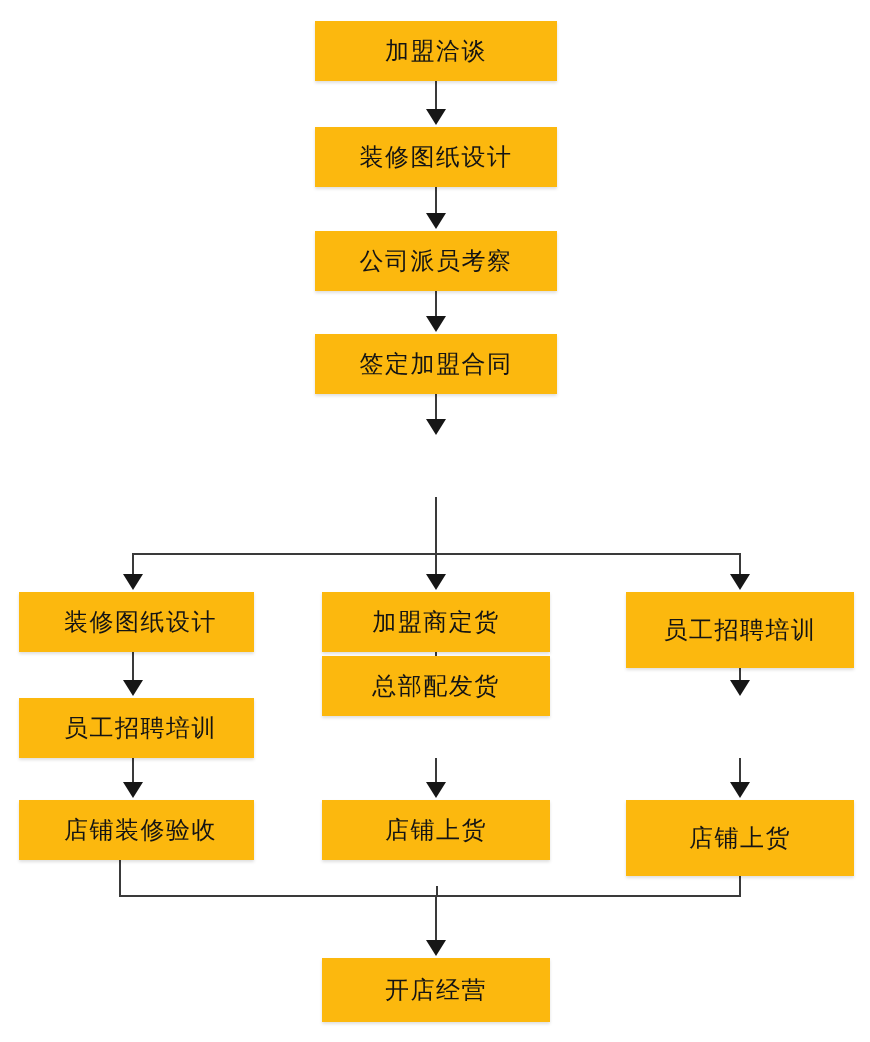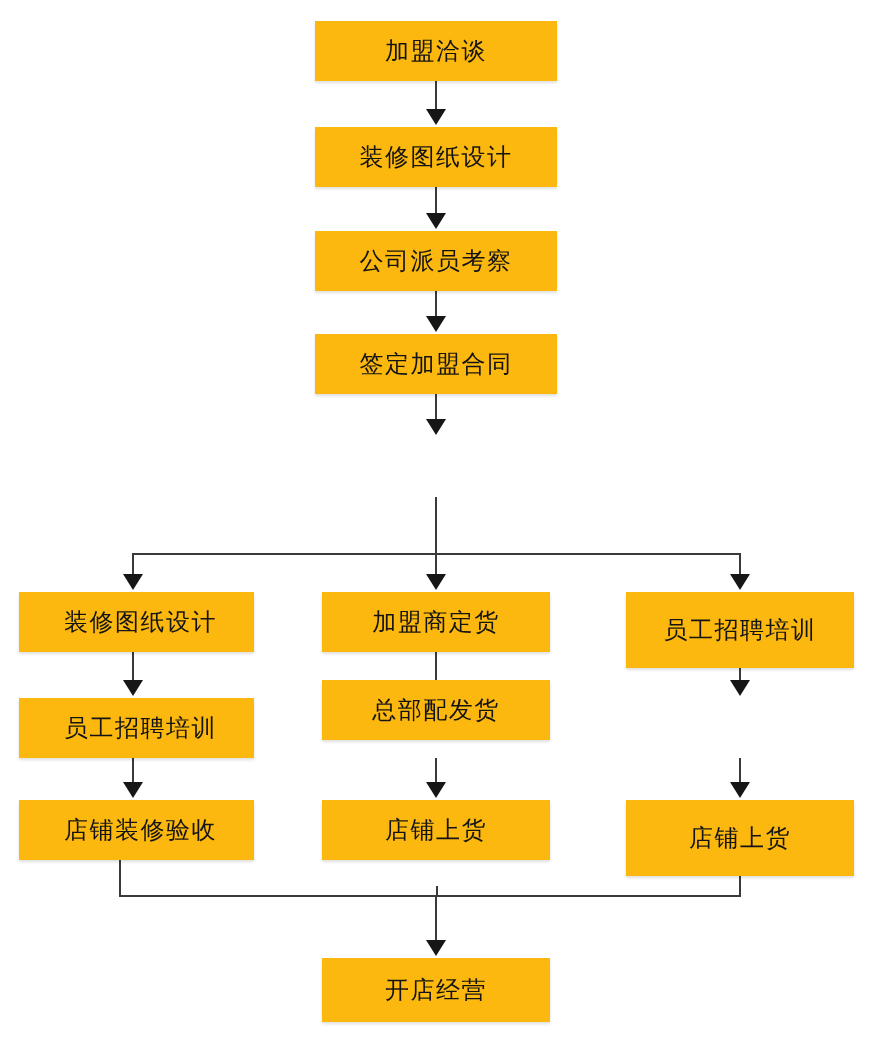--- a/index.html
+++ b/index.html
@@ -95,21 +95,21 @@
   <div class="node main-node" style="top:21px">加盟洽谈</div>
   <div class="node main-node" style="top:127px">装修图纸设计</div>
   <div class="node main-node" style="top:231px">公司派员考察</div>
   <div class="node main-node" style="top:334px">签定加盟合同</div>
 
   <div class="node left-col" style="top:592px">装修图纸设计</div>
   <div class="node left-col" style="top:698px">员工招聘培训</div>
   <div class="node left-col" style="top:800px">店铺装修验收</div>
 
   <div class="node mid-col" style="top:592px">加盟商定货</div>
-  <div class="node mid-col" style="top:680px">总部配发货</div>
+  <div class="node mid-col" style="top:656px">总部配发货</div>
   <div class="node mid-col" style="top:800px">店铺上货</div>
 
   <div class="node right-col" style="top:592px">员工招聘培训</div>
   <div class="node right-col" style="top:800px">店铺上货</div>
 
   <div class="node final-node">开店经营</div>
 
 </div>
 
 </body></html>

